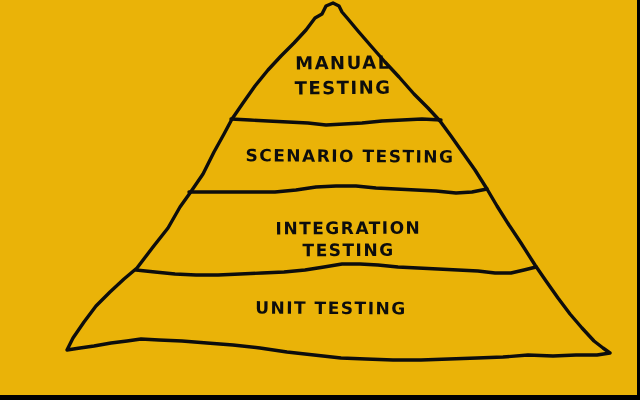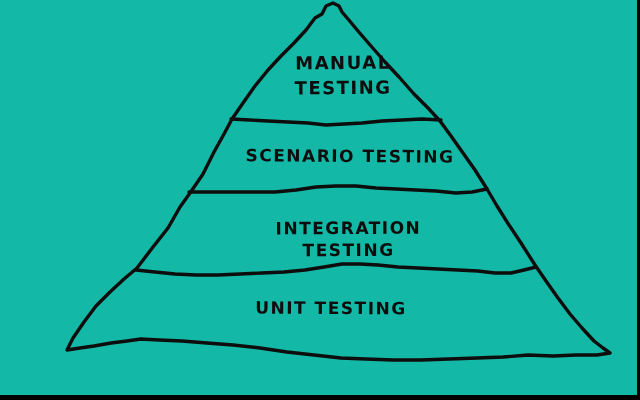--- a/index.html
+++ b/index.html
@@ -4,21 +4,21 @@
 <style>
   html, body {
     margin: 0;
     padding: 0;
     background: #ffffff;
   }
   .stage {
     position: relative;
     width: 640px;
     height: 400px;
-    background: #14b8a6;
+    background: #eab308;
     overflow: hidden;
     font-family: "DejaVu Sans", sans-serif;
   }
   .drawing {
     position: absolute;
     left: 0;
     top: 0;
     width: 640px;
     height: 400px;
   }

